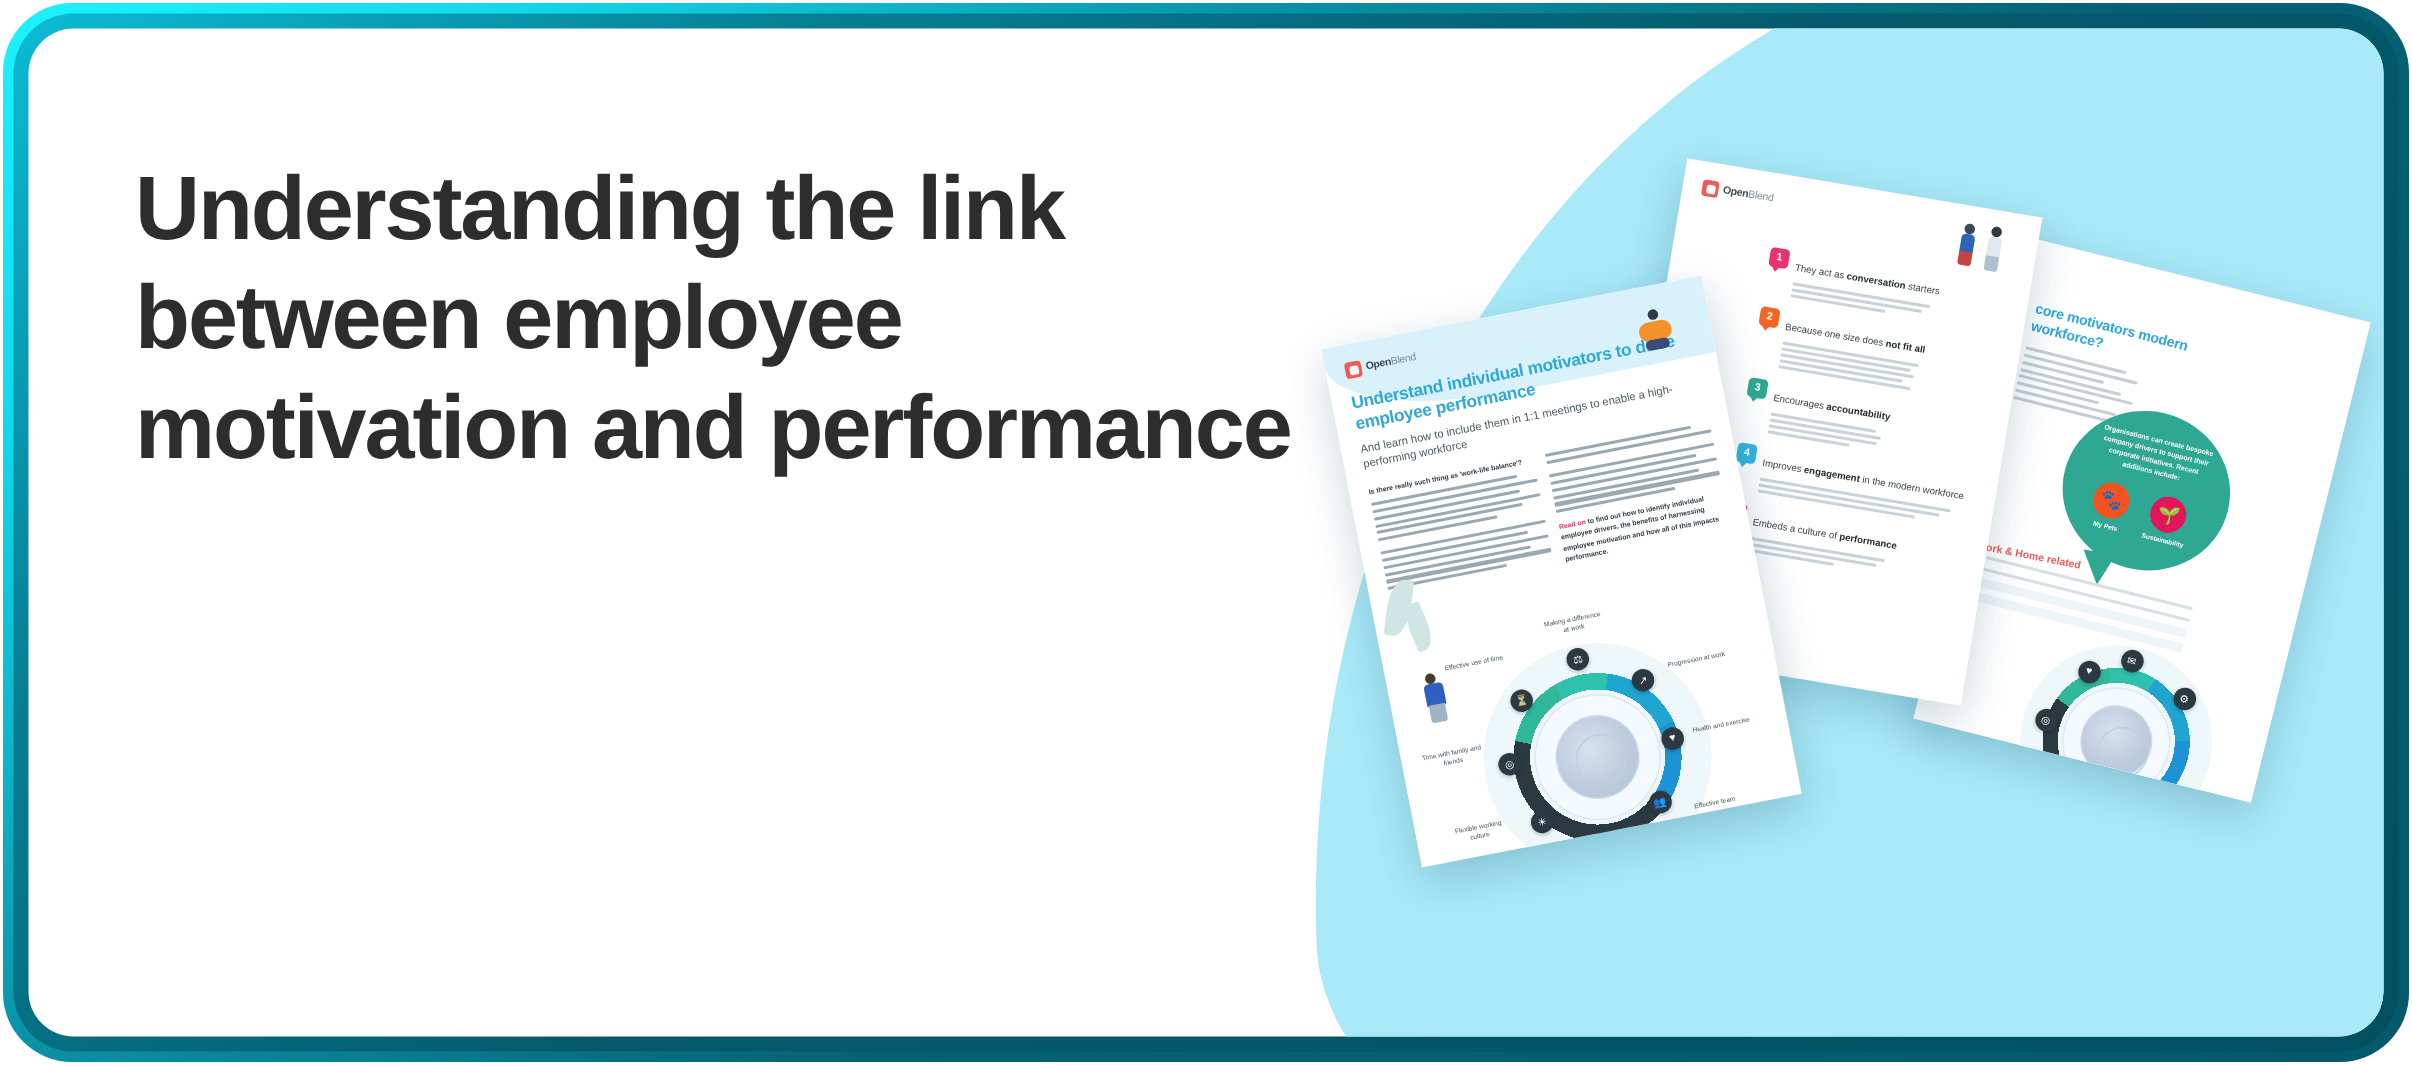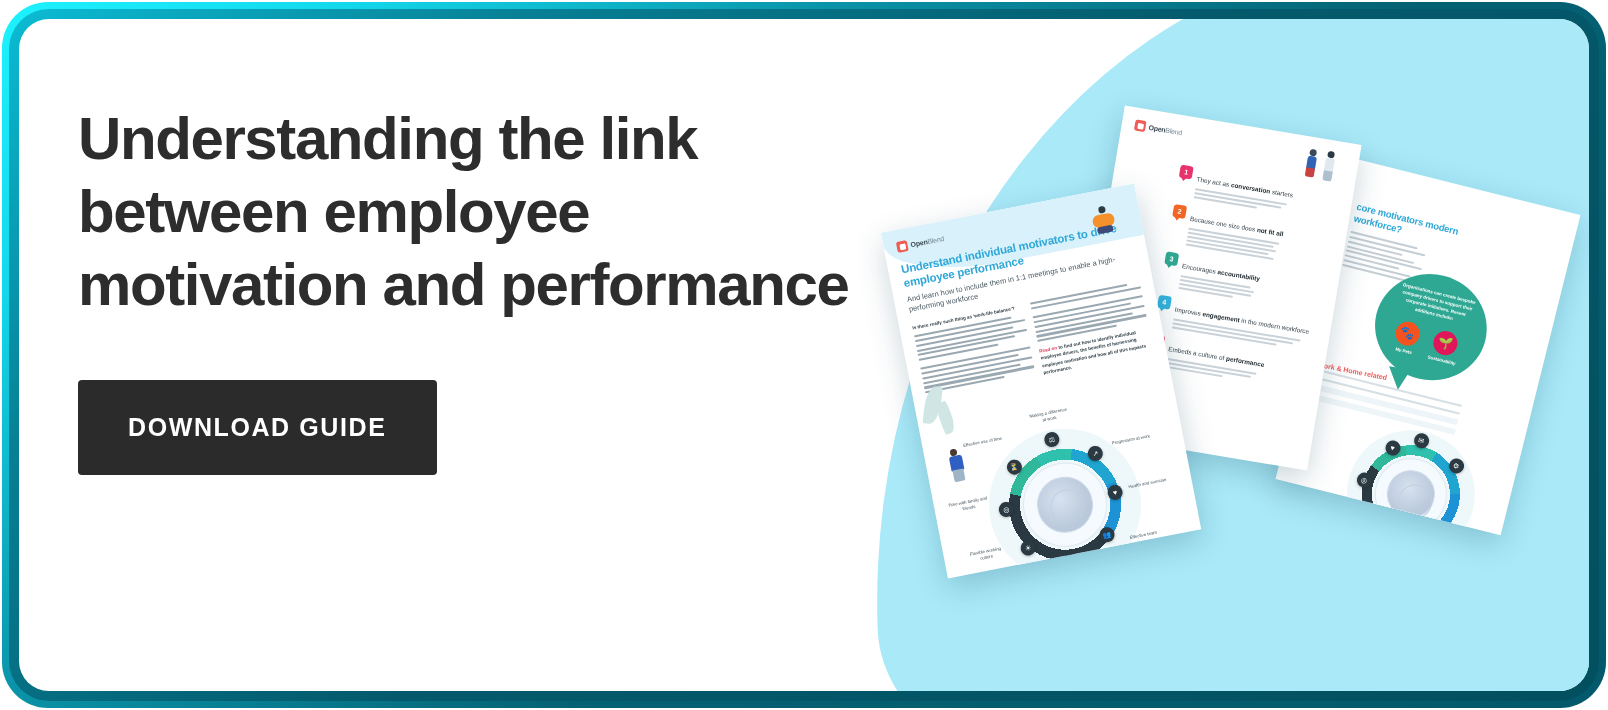--- a/index.html
+++ b/index.html
@@ -37,21 +37,21 @@
     border-top-left-radius:640px 760px;
     border-bottom-left-radius:300px 200px;
     transform:rotate(-2deg);
   }
   .blue-blob2{
     position:absolute; right:0px; bottom:0px;
     width:420px; height:300px; background:#a9e9f8;
   }
 
   
-  .copy{ position:absolute; left:59px; top:83px; width:790px; z-index:6; }
+  .copy{ position:absolute; left:71px; top:83px; width:790px; z-index:6; }
   .headline{
     font-family:"Liberation Sans", sans-serif;
     font-weight:700; font-size:60px; line-height:1.22;
     letter-spacing:-1.4px; color:#2d2d2d; max-width:780px;
   }
   .subhead{
     margin-top:28px; font-size:31px; line-height:1.45;
     color:#3d3d3d; font-weight:400; letter-spacing:-.2px; max-width:600px;
   }
   .cta{
@@ -245,21 +245,20 @@
   <div class="frame-glow"></div>
   <div class="frame-ring"></div>
 
   <div class="card">
 
     <div class="blue-blob"></div>
     <div class="blue-blob2"></div>
 
     <div class="copy">
       <h1 class="headline">Understanding the link between employee motivation and performance</h1>
-      <button class="cta">DOWNLOAD GUIDE</button>
     </div>
 
     <div class="docs">
 
       <div class="doc doc-right">
         <div class="doc-inner">
           <div class="doc-title" style="font-size:9.5px;color:#2fa8d8;width:150px;margin-top:28px;">core motivators modern workforce?</div>
 
           <div class="lines" style="margin-top:8px;width:78px;">
             <div class="ln m"></div>

